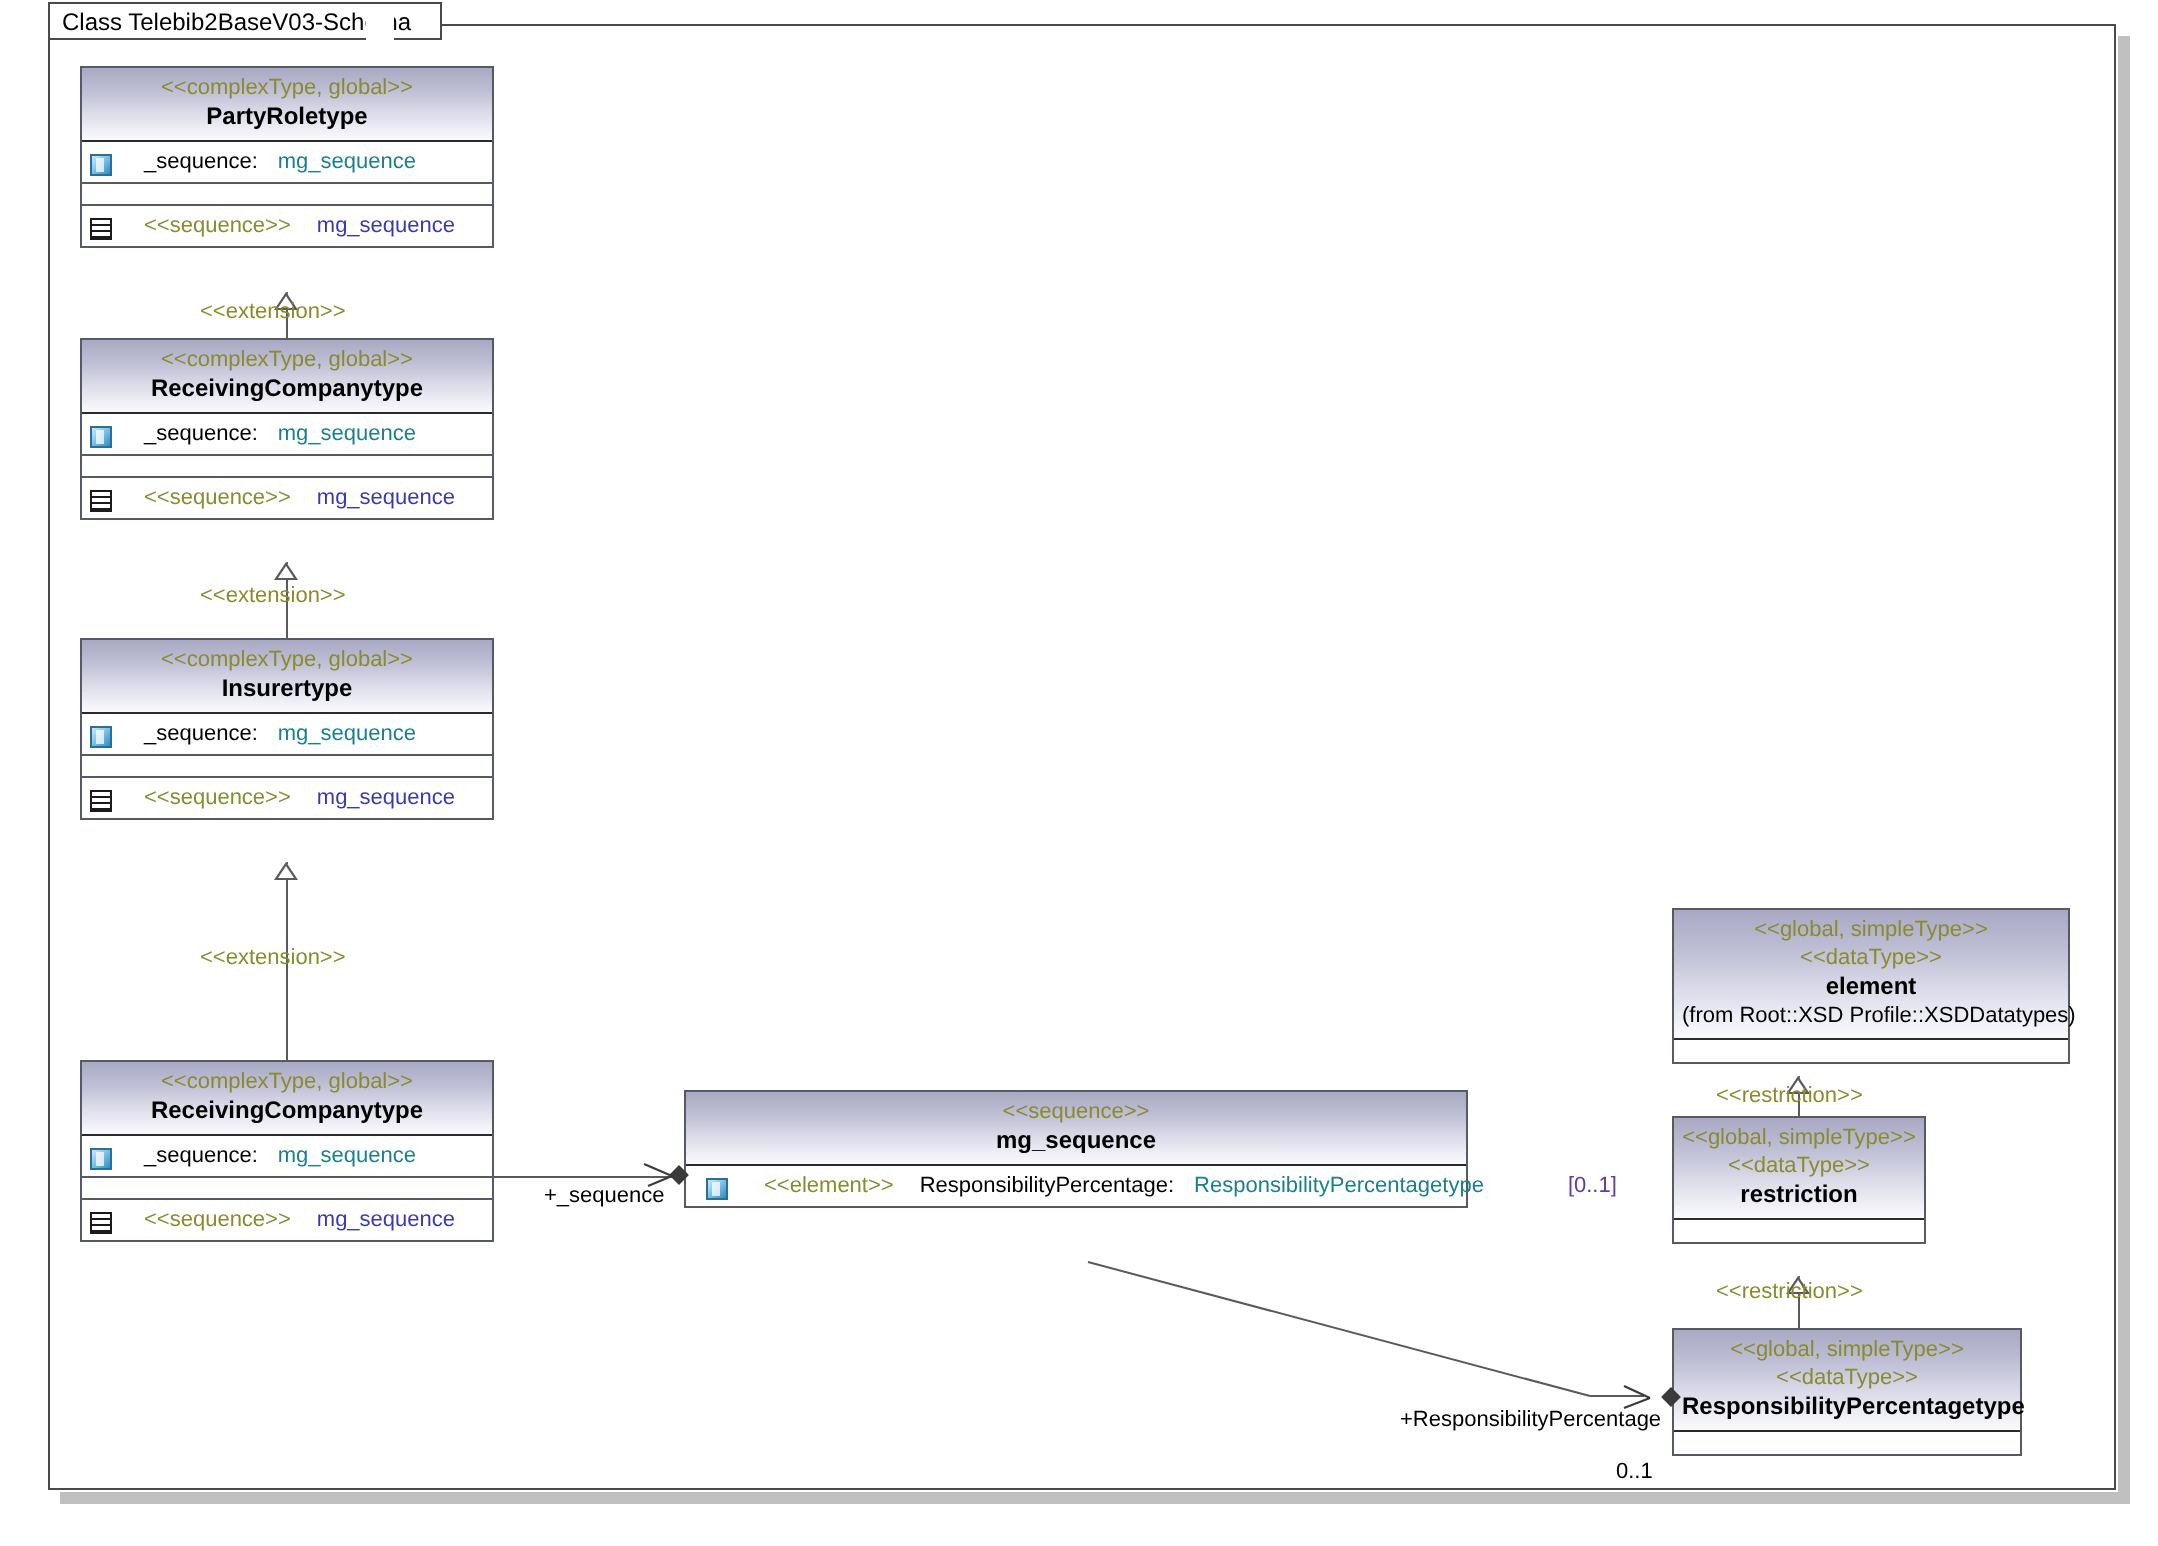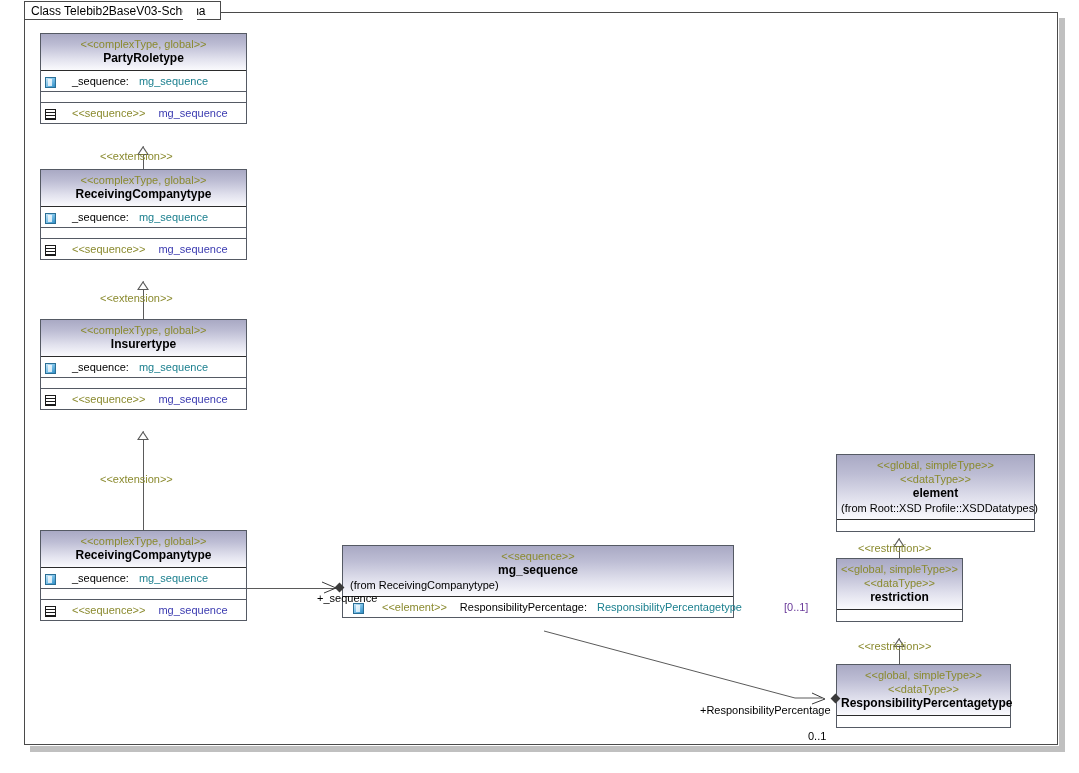--- a/index.html
+++ b/index.html
@@ -317,27 +317,26 @@
       <span class="row-text t-blue" style="margin-left:-3px">mg_sequence</span>
     </div>
   </div>
 
   <div class="hline" style="left:247px; top:588px; width:95px;"></div>
   <svg class="arrowline" style="left:320px; top:580px;" width="24" height="16">
     <path d="M2,2 L16,8" stroke="#3a3a3a" stroke-width="1" fill="none"></path>
     <path d="M4,13 L16,8" stroke="#3a3a3a" stroke-width="1" fill="none"></path>
   </svg>
   <div class="diamond" style="left:336px; top:584px;"></div>
-  <div class="assoc-label" style="left:272px; top:592px;margin-left:45px;">+_sequence</div>
+  <div class="assoc-label" style="left:272px; top:592px;">+_sequence</div>
 
   <div class="uml" style="left:342px; top:545px; width:392px;">
     <div class="uml-header">
       <div class="stereo">&lt;&lt;sequence&gt;&gt;</div>
       <div class="cname">mg_sequence</div>
-      <div class="fromline">(from ReceivingCompanytype)</div>
     </div>
     <div class="uml-compart" style="padding-left:10px;">
       <span class="ico-attr"></span>
       <span class="row-text t-olive" style="margin-left:2px">&lt;&lt;element&gt;&gt;</span>
       <span class="row-text t-black" style="margin-left:-3px">ResponsibilityPercentage:</span>
         <span class="row-text t-teal" style="margin-left:-6px">ResponsibilityPercentagetype</span>
         <span class="row-text t-purple" style="margin-left:-6px">[0..1]</span>
     </div>
   </div>
 

